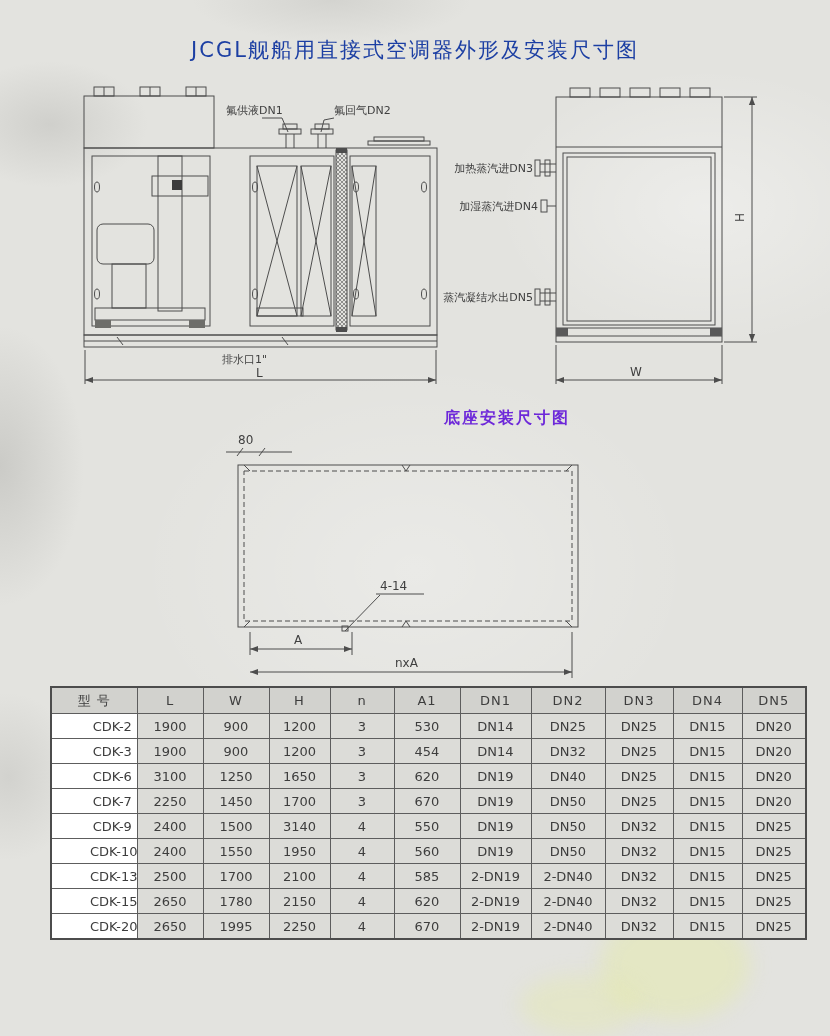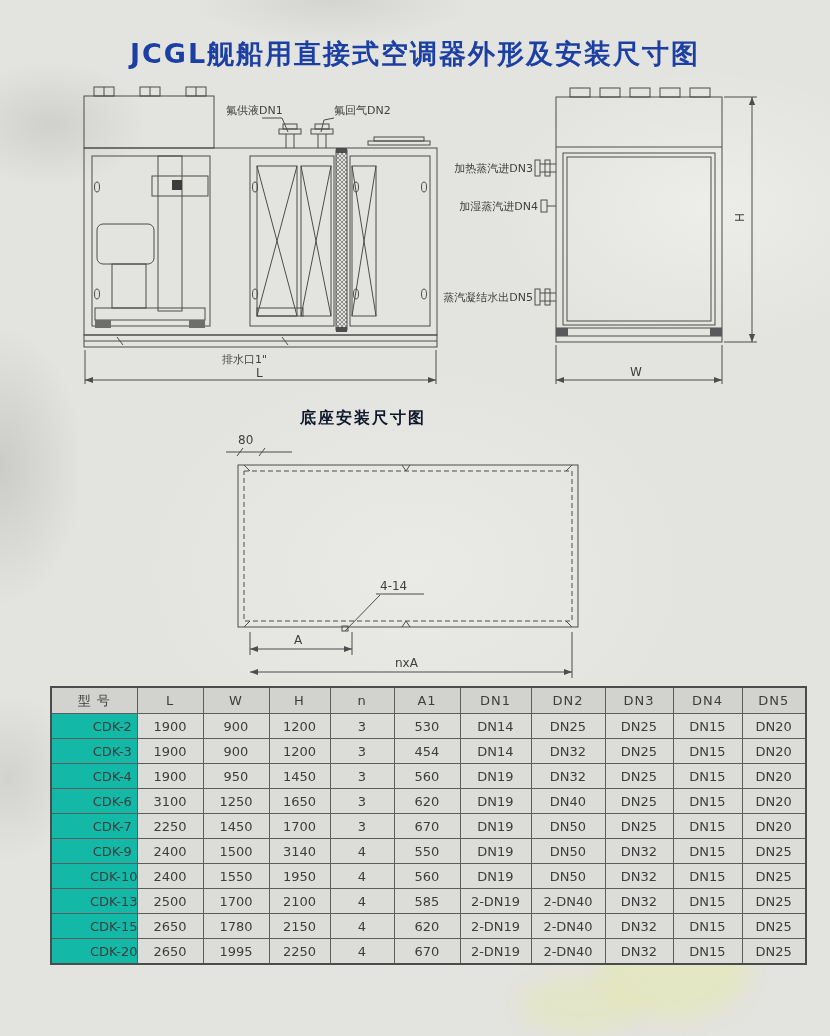--- a/index.html
+++ b/index.html
@@ -20,46 +20,46 @@
       radial-gradient(400px 300px at 50% 55%, rgba(255,255,255,.25), transparent 70%);
   }
   .hl{position:absolute;border-radius:50%;filter:blur(10px);pointer-events:none;}
   .hl1{left:580px;top:820px;width:120px;height:90px;background:rgba(228,236,160,.40);}
   .hl2{left:600px;top:910px;width:150px;height:110px;background:rgba(228,236,160,.42);}
   .hl3{left:420px;top:760px;width:90px;height:110px;background:rgba(235,240,190,.33);}
   .hl4{left:520px;top:975px;width:120px;height:60px;background:rgba(228,236,160,.35);}
 
   .page-title{
     position:absolute;left:0;top:36px;width:830px;text-align:center;
-    font-size:27px;font-weight:bold;color:#1c3fa3;letter-spacing:2px;
+    font-size:21px;font-weight:normal;color:#1c3fa3;letter-spacing:2px;
   }
   .base-title{
-    position:absolute;left:300px;top:408px;width:270px;text-align:left;
-    font-size:16px;font-weight:bold;color:#0f172a;letter-spacing:2px;
+    position:absolute;left:300px;top:408px;width:270px;text-align:right;
+    font-size:16px;font-weight:bold;color:#6d28d9;letter-spacing:2px;
   }
   svg.drawing{position:absolute;left:0;top:0;}
   svg text{fill:#3f3f3f;}
   .lbl{font-size:11px;}
   .dim{font-size:12px;}
 
   
   .spec-table-wrap{position:absolute;left:50px;top:686px;width:757px;}
   table.spec{
     border-collapse:collapse;table-layout:fixed;width:757px;
     background:#dcdcd8;
     font-size:13px;color:#3d3d3d;
   }
   table.spec th,table.spec td{
     border:1px solid #5d5d5d;
     text-align:center;vertical-align:middle;
     height:24px;padding:0 2px;font-weight:normal;
     overflow:hidden;white-space:nowrap;
   }
   table.spec th{height:25px;background:#d2d2ce;letter-spacing:1px;}
-  table.spec td.model-cell{background:#14b8a6;padding-left:38px;}
+  table.spec td.model-cell{background:#ffffff;padding-left:38px;}
   table.spec{border:2px solid #4c4c4c;}
 </style>
 </head>
 <body>
 
 <div class="scan-noise"></div>
 <div class="hl hl1"></div>
 <div class="hl hl2"></div>
 <div class="hl hl3"></div>
 <div class="hl hl4"></div>
@@ -289,33 +289,20 @@
           <td class="value-cell">1200</td>
           <td class="value-cell">3</td>
           <td class="value-cell">454</td>
           <td class="value-cell">DN14</td>
           <td class="value-cell">DN32</td>
           <td class="value-cell">DN25</td>
           <td class="value-cell">DN15</td>
           <td class="value-cell">DN20</td>
         </tr>
         <tr>
-          <td class="model-cell">CDK-4</td>
-          <td class="value-cell">1900</td>
-          <td class="value-cell">950</td>
-          <td class="value-cell">1450</td>
-          <td class="value-cell">3</td>
-          <td class="value-cell">560</td>
-          <td class="value-cell">DN19</td>
-          <td class="value-cell">DN32</td>
-          <td class="value-cell">DN25</td>
-          <td class="value-cell">DN15</td>
-          <td class="value-cell">DN20</td>
-        </tr>
-        <tr>
           <td class="model-cell">CDK-6</td>
           <td class="value-cell">3100</td>
           <td class="value-cell">1250</td>
           <td class="value-cell">1650</td>
           <td class="value-cell">3</td>
           <td class="value-cell">620</td>
           <td class="value-cell">DN19</td>
           <td class="value-cell">DN40</td>
           <td class="value-cell">DN25</td>
           <td class="value-cell">DN15</td>

